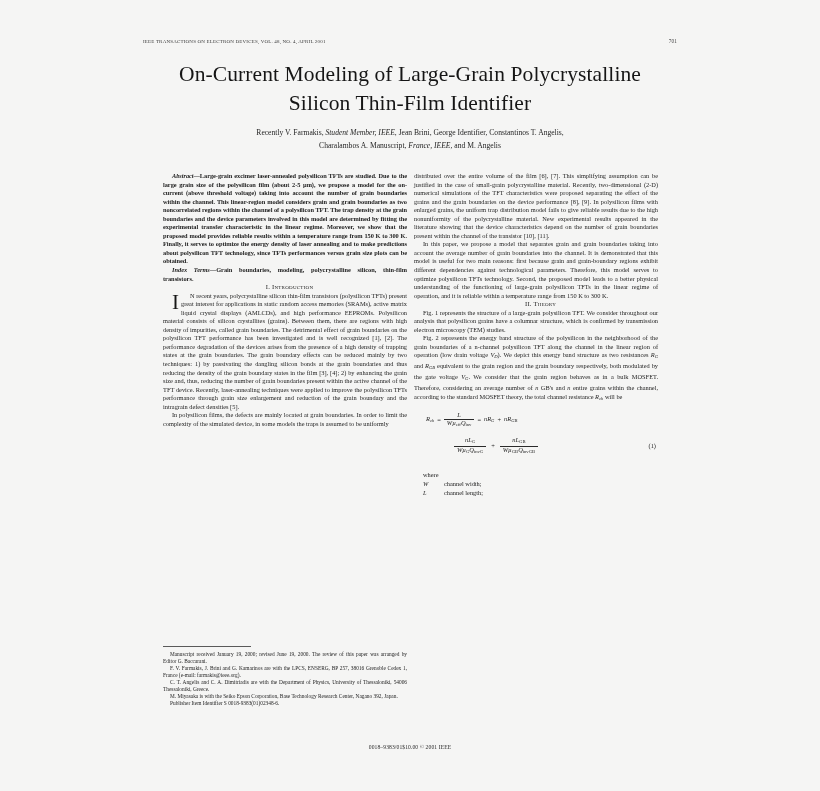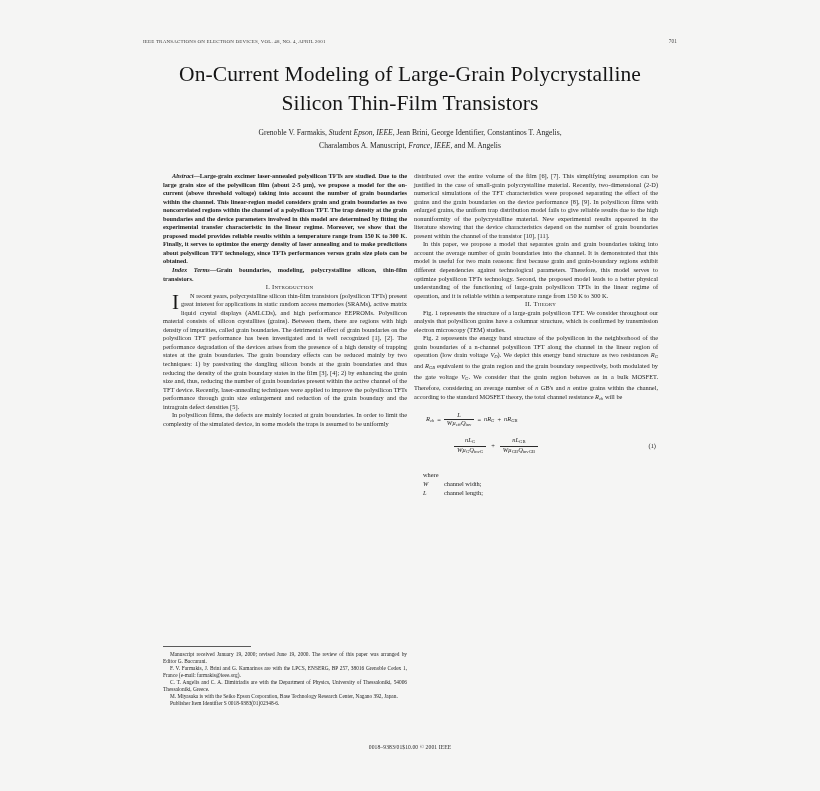--- a/index.html
+++ b/index.html
@@ -248,26 +248,26 @@
 <div class="page">
   <div class="sheet scan">
 
     <div class="runhead">
       <span class="journal">IEEE TRANSACTIONS ON ELECTRON DEVICES, VOL. 48, NO. 4, APRIL 2001</span>
       <span class="folio">701</span>
     </div>
 
     <div class="title-block">
       <div class="title">On-Current Modeling of Large-Grain Polycrystalline</div>
-      <div class="title">Silicon Thin-Film Transistors</div>
+      <div class="title">Silicon Thin-Film Identifier</div>
     </div>
 
     <div class="authors">
       <div>
-        <span>Grenoble V. Farmakis, </span><i>Student Epson, IEEE</i><span>, Jean Brini, George Identifier, Constantinos T. Angelis,</span>
+        <span>Recently V. Farmakis, </span><i>Student Member, IEEE</i><span>, Jean Brini, George Identifier, Constantinos T. Angelis,</span>
       </div>
       <div>
         <span>Charalambos A. Manuscript, </span><i>France, IEEE</i><span>, and M. Angelis</span>
       </div>
     </div>
 
     <div class="col col-left">
 
       <p class="abstract">
         <span class="lead">Abstract—</span><span>Large-grain excimer laser-annealed polysilicon TFTs are studied. Due to the large grain size of the polysilicon film (about 2-5 µm), we propose a model for the on-current (above threshold voltage) taking into account the number of grain boundaries within the channel. This linear-region model considers grain and grain boundaries as two noncorrelated regions within the channel of a polysilicon TFT. The trap density at the grain boundaries and the device parameters involved in this model are determined by fitting the experimental transfer characteristic in the linear regime. Moreover, we show that the proposed model provides reliable results within a temperature range from 150 K to 300 K. Finally, it serves to optimize the energy density of laser annealing and to make predictions about polysilicon TFT technology, since TFTs performances versus grain size plots can be obtained.</span>

